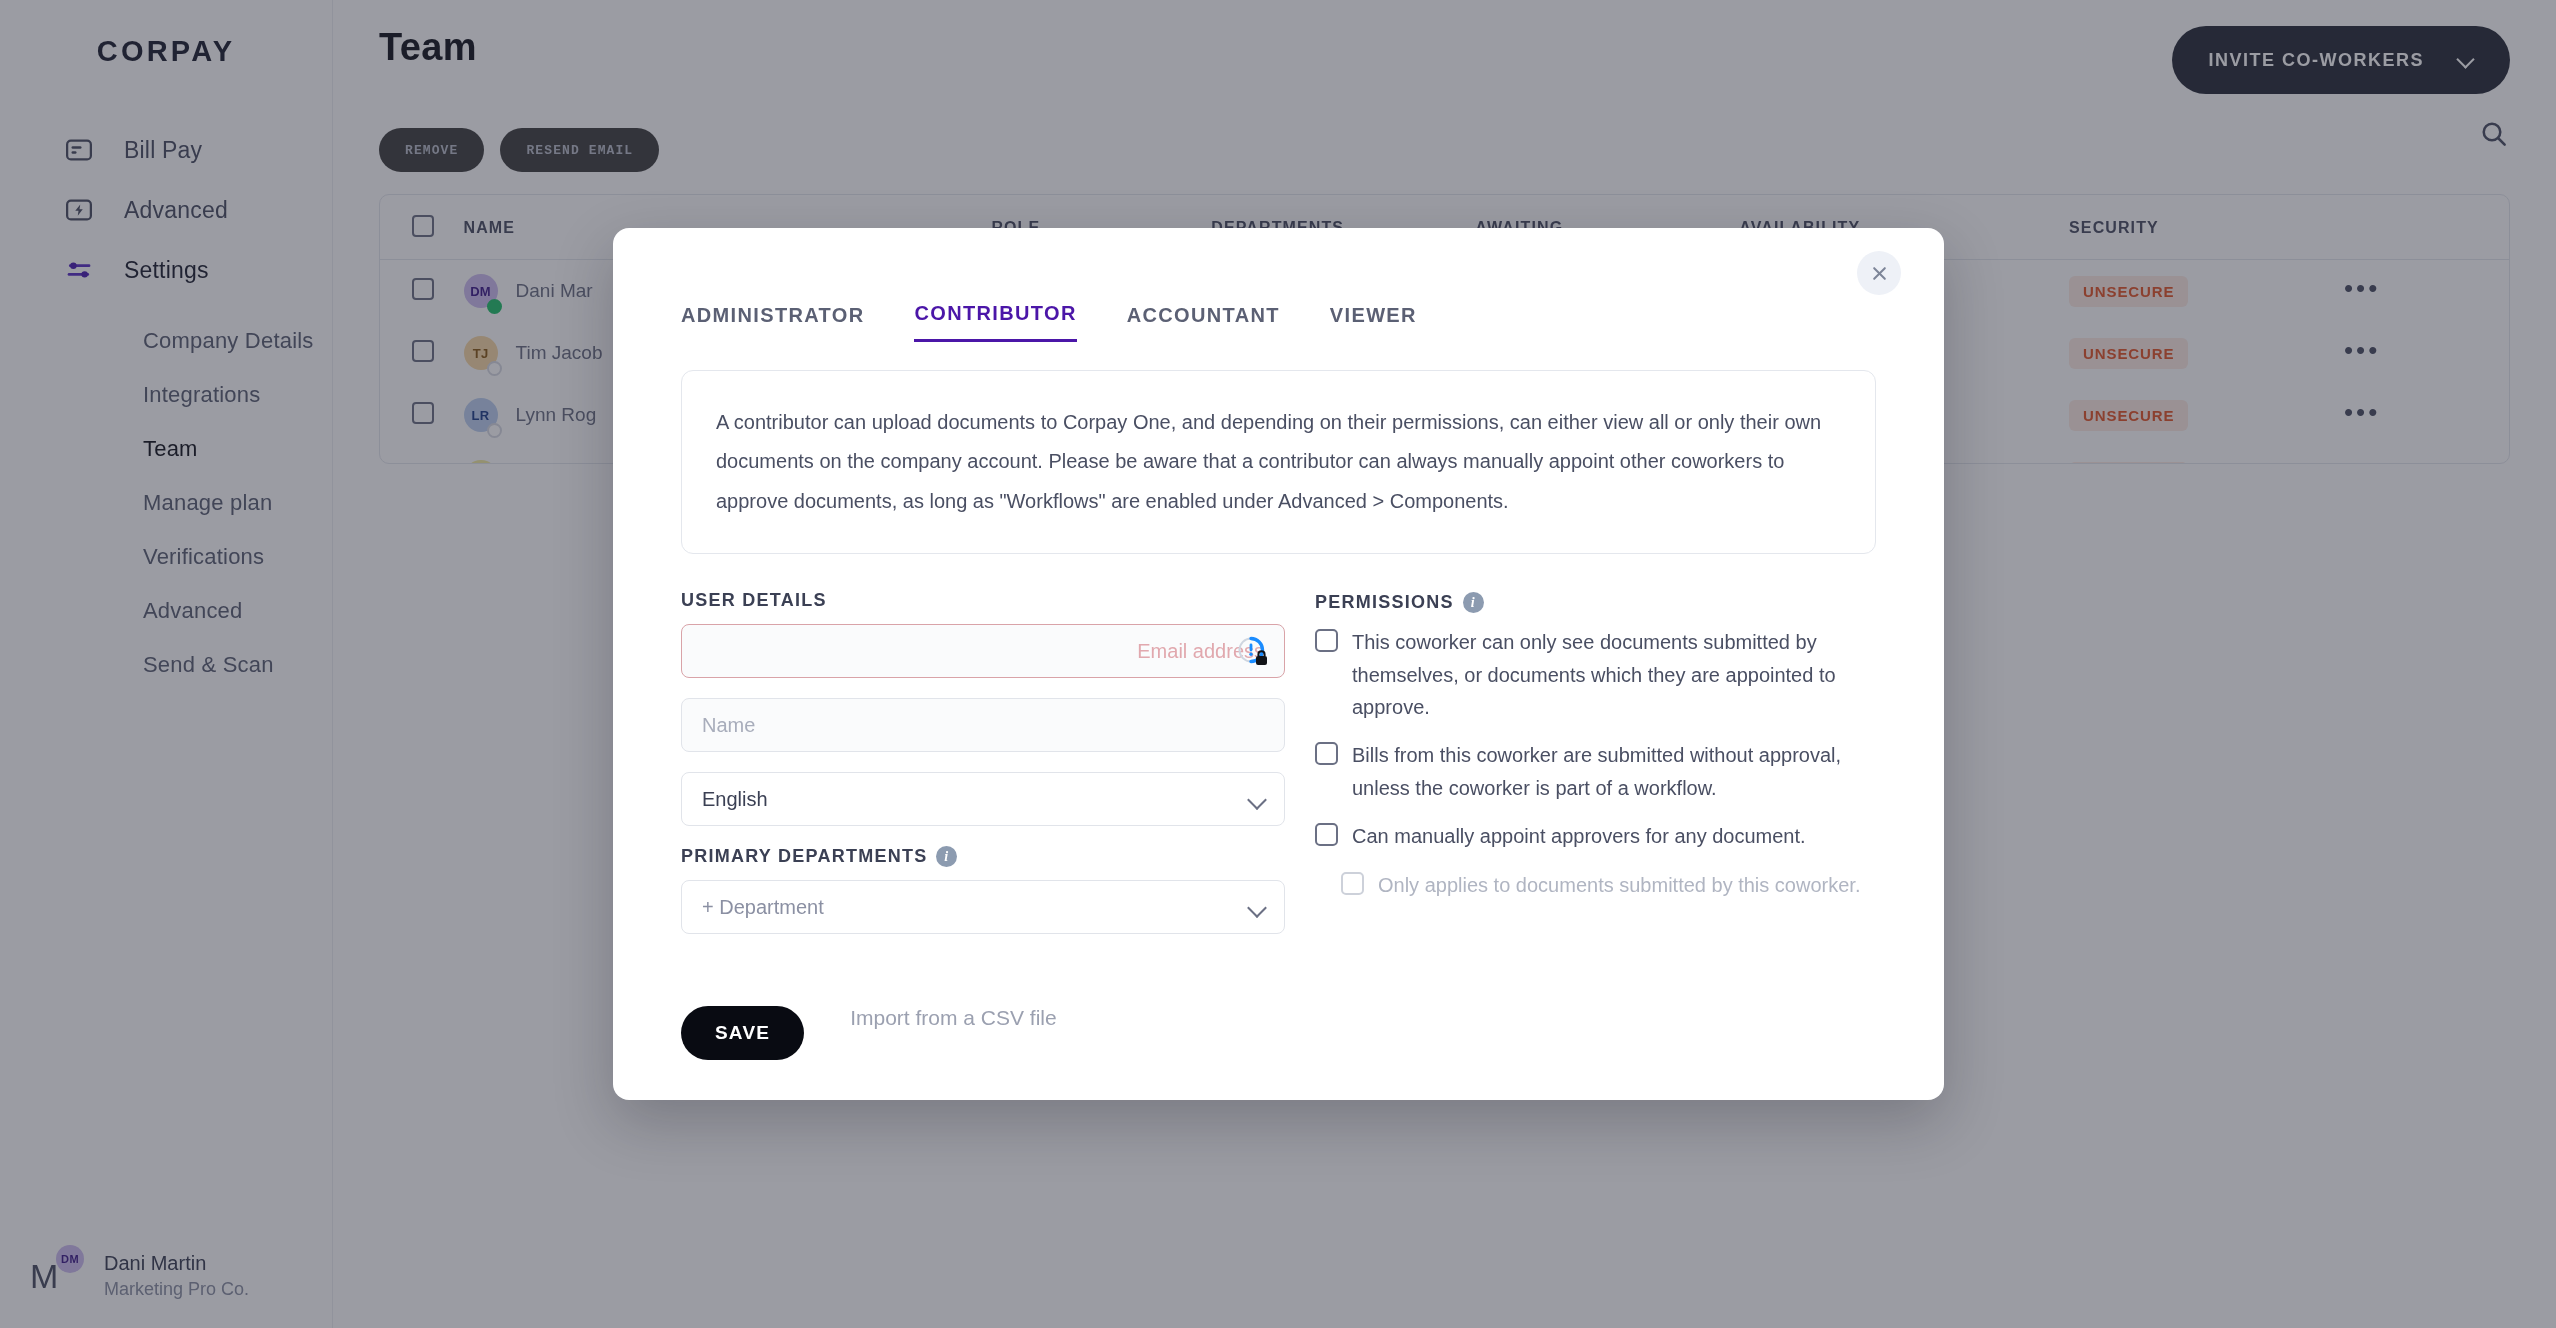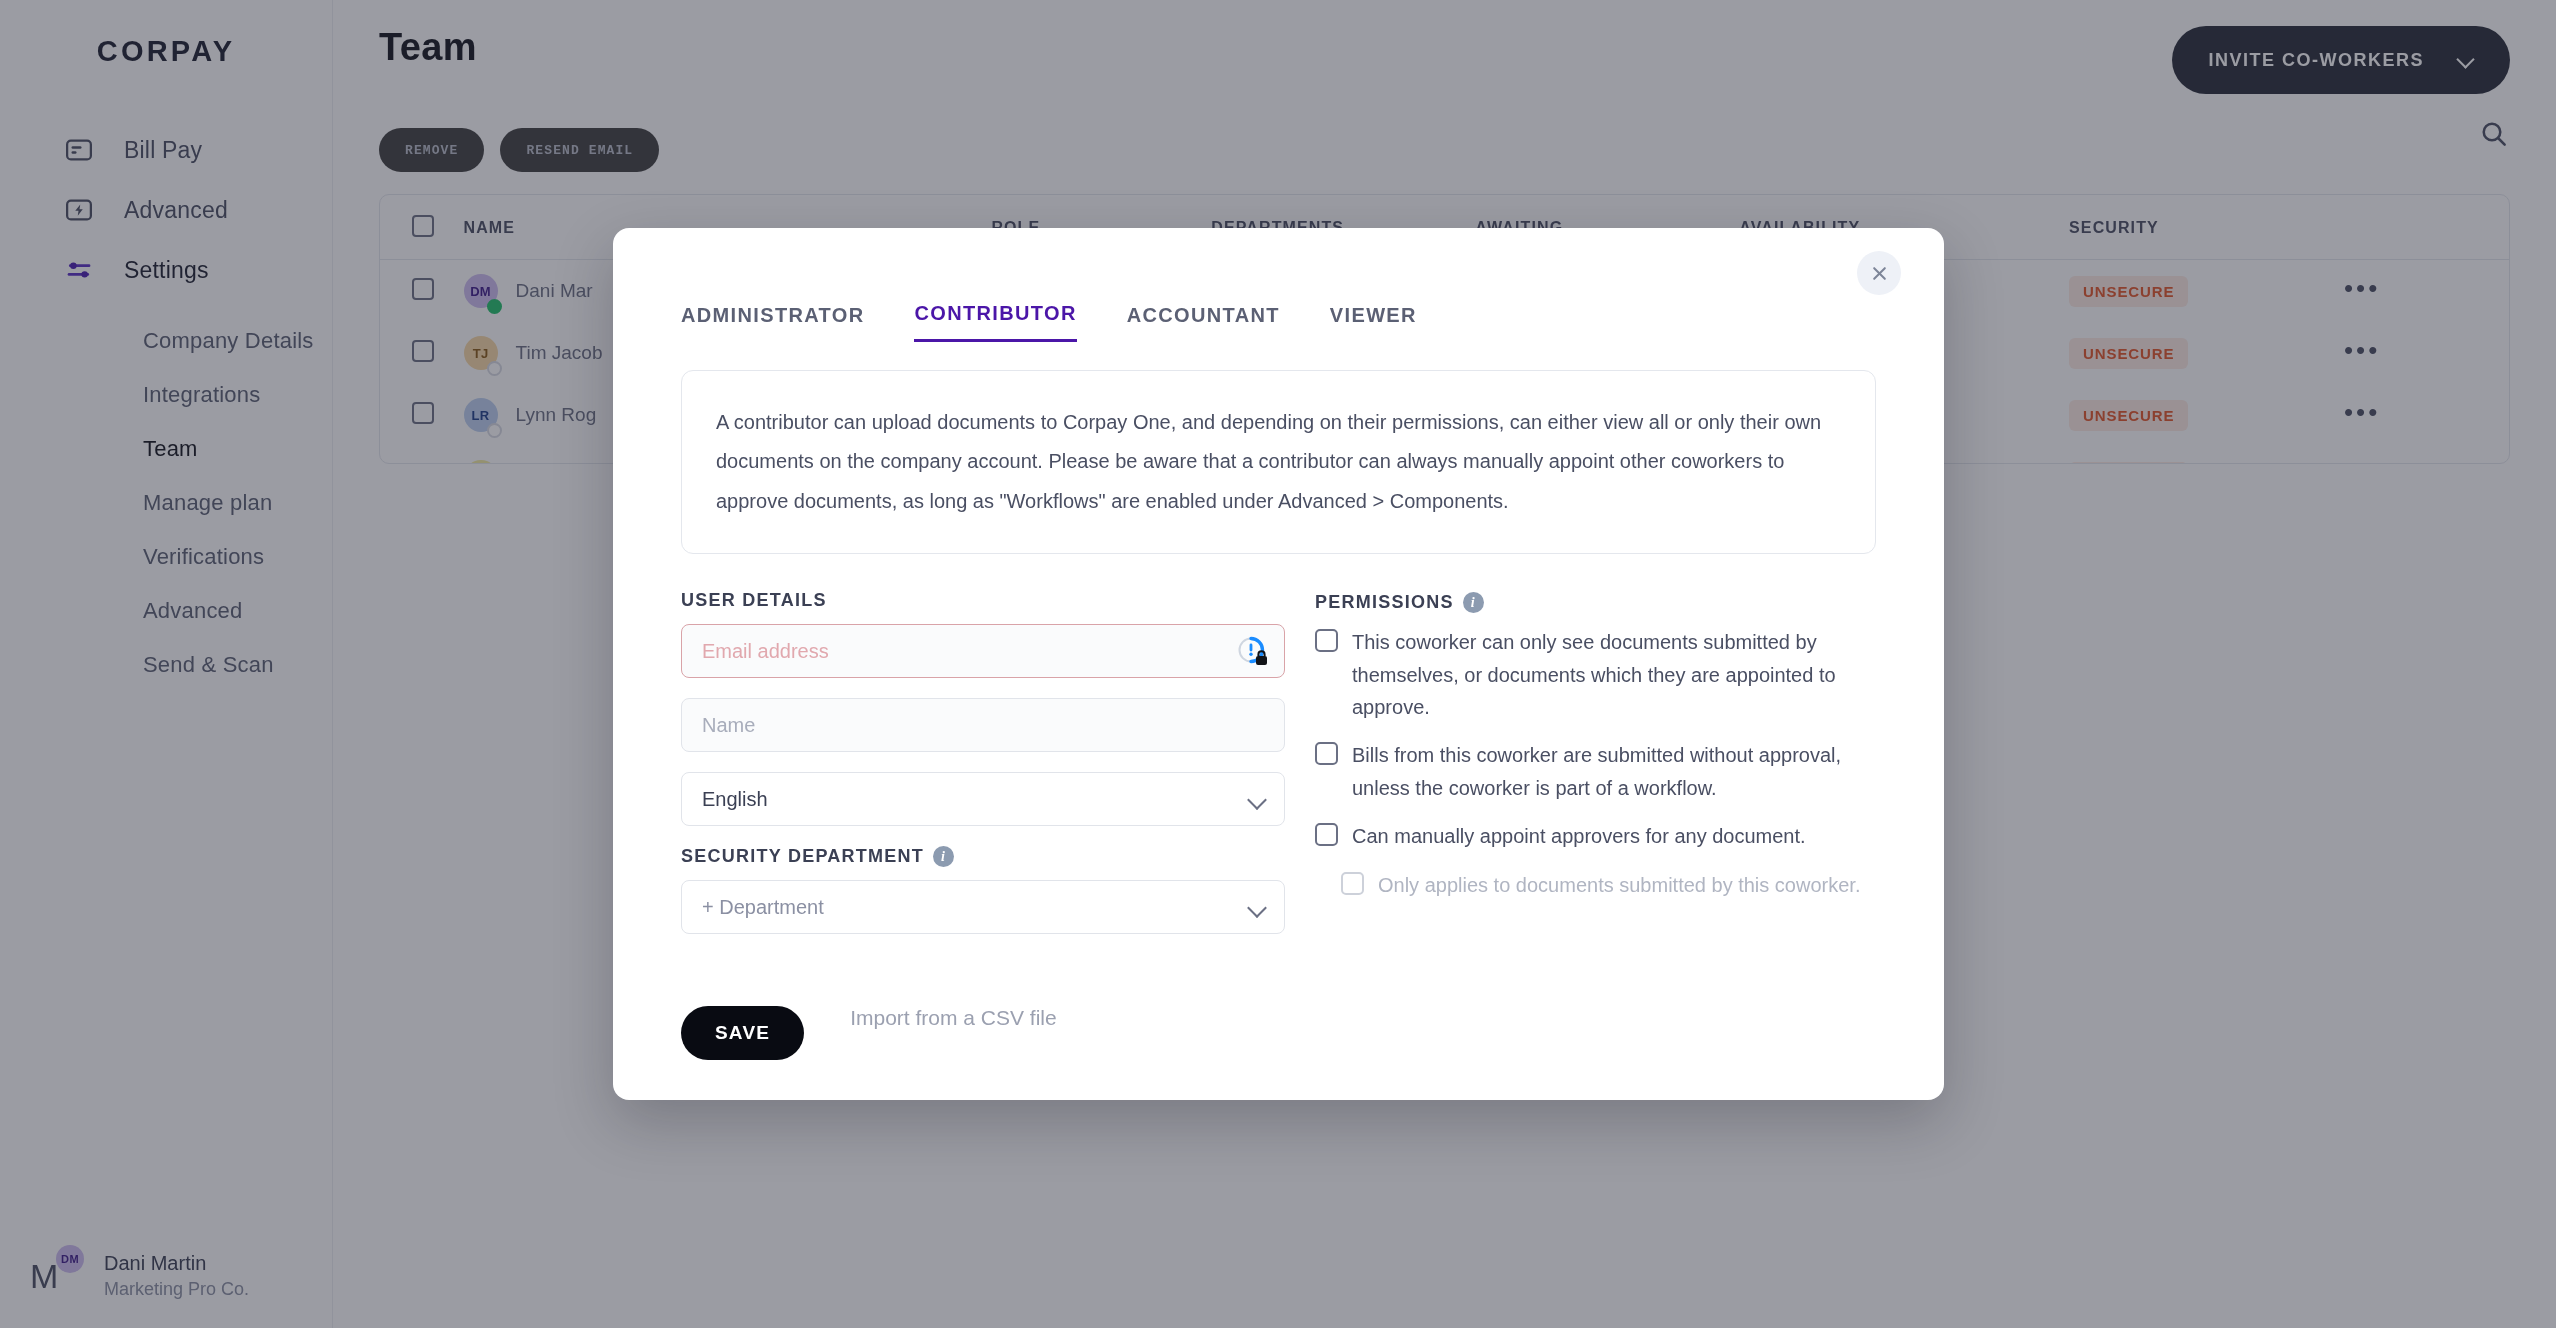--- a/index.html
+++ b/index.html
@@ -168,21 +168,21 @@
     color: #ffffff; font-size: 14px; font-weight: 700; font-style: italic;
     display: flex; align-items: center; justify-content: center;
     font-family: "Liberation Serif", serif;
   }
 
   .field {
     position: relative; height: 54px; border: 1px solid #e1e4ea; border-radius: 8px;
     background: #fafbfc; display: flex; align-items: center;
     padding: 0 20px; margin-bottom: 20px;
   }
-  .field.err { border: 1.6px solid #d9a3a8; }
+  .field.err { border: 1.6px solid #d9a3a8; justify-content: flex-end; }
   .field .ph { font-size: 20px; color: #a8adbb; }
   .field.err .ph { color: #e1a8ae; }
   .field.select { background: #ffffff; }
   .field .val { font-size: 20px; color: #3b4054; }
   .field .val.muted { color: #8b90a3; }
   .sel-chev {
     position: absolute; right: 20px; top: 20px; width: 14px; height: 14px;
     border-right: 2.4px solid #6b7084; border-bottom: 2.4px solid #6b7084;
     transform: rotate(45deg);
   }
@@ -436,21 +436,21 @@
         <div class="field">
           <span class="ph">Name</span>
         </div>
 
         <div class="field select">
           <span class="val">English</span>
           <span class="sel-chev"></span>
         </div>
 
         <div class="sec-label dept-gap">
-          <span>SECURITY DEPARTMENT</span>
+          <span>PRIMARY DEPARTMENTS</span>
           <span class="info-ico">i</span>
         </div>
 
         <div class="field select">
           <span class="val muted">+ Department</span>
           <span class="sel-chev"></span>
         </div>
       </div>
 
       <div class="col-right">

